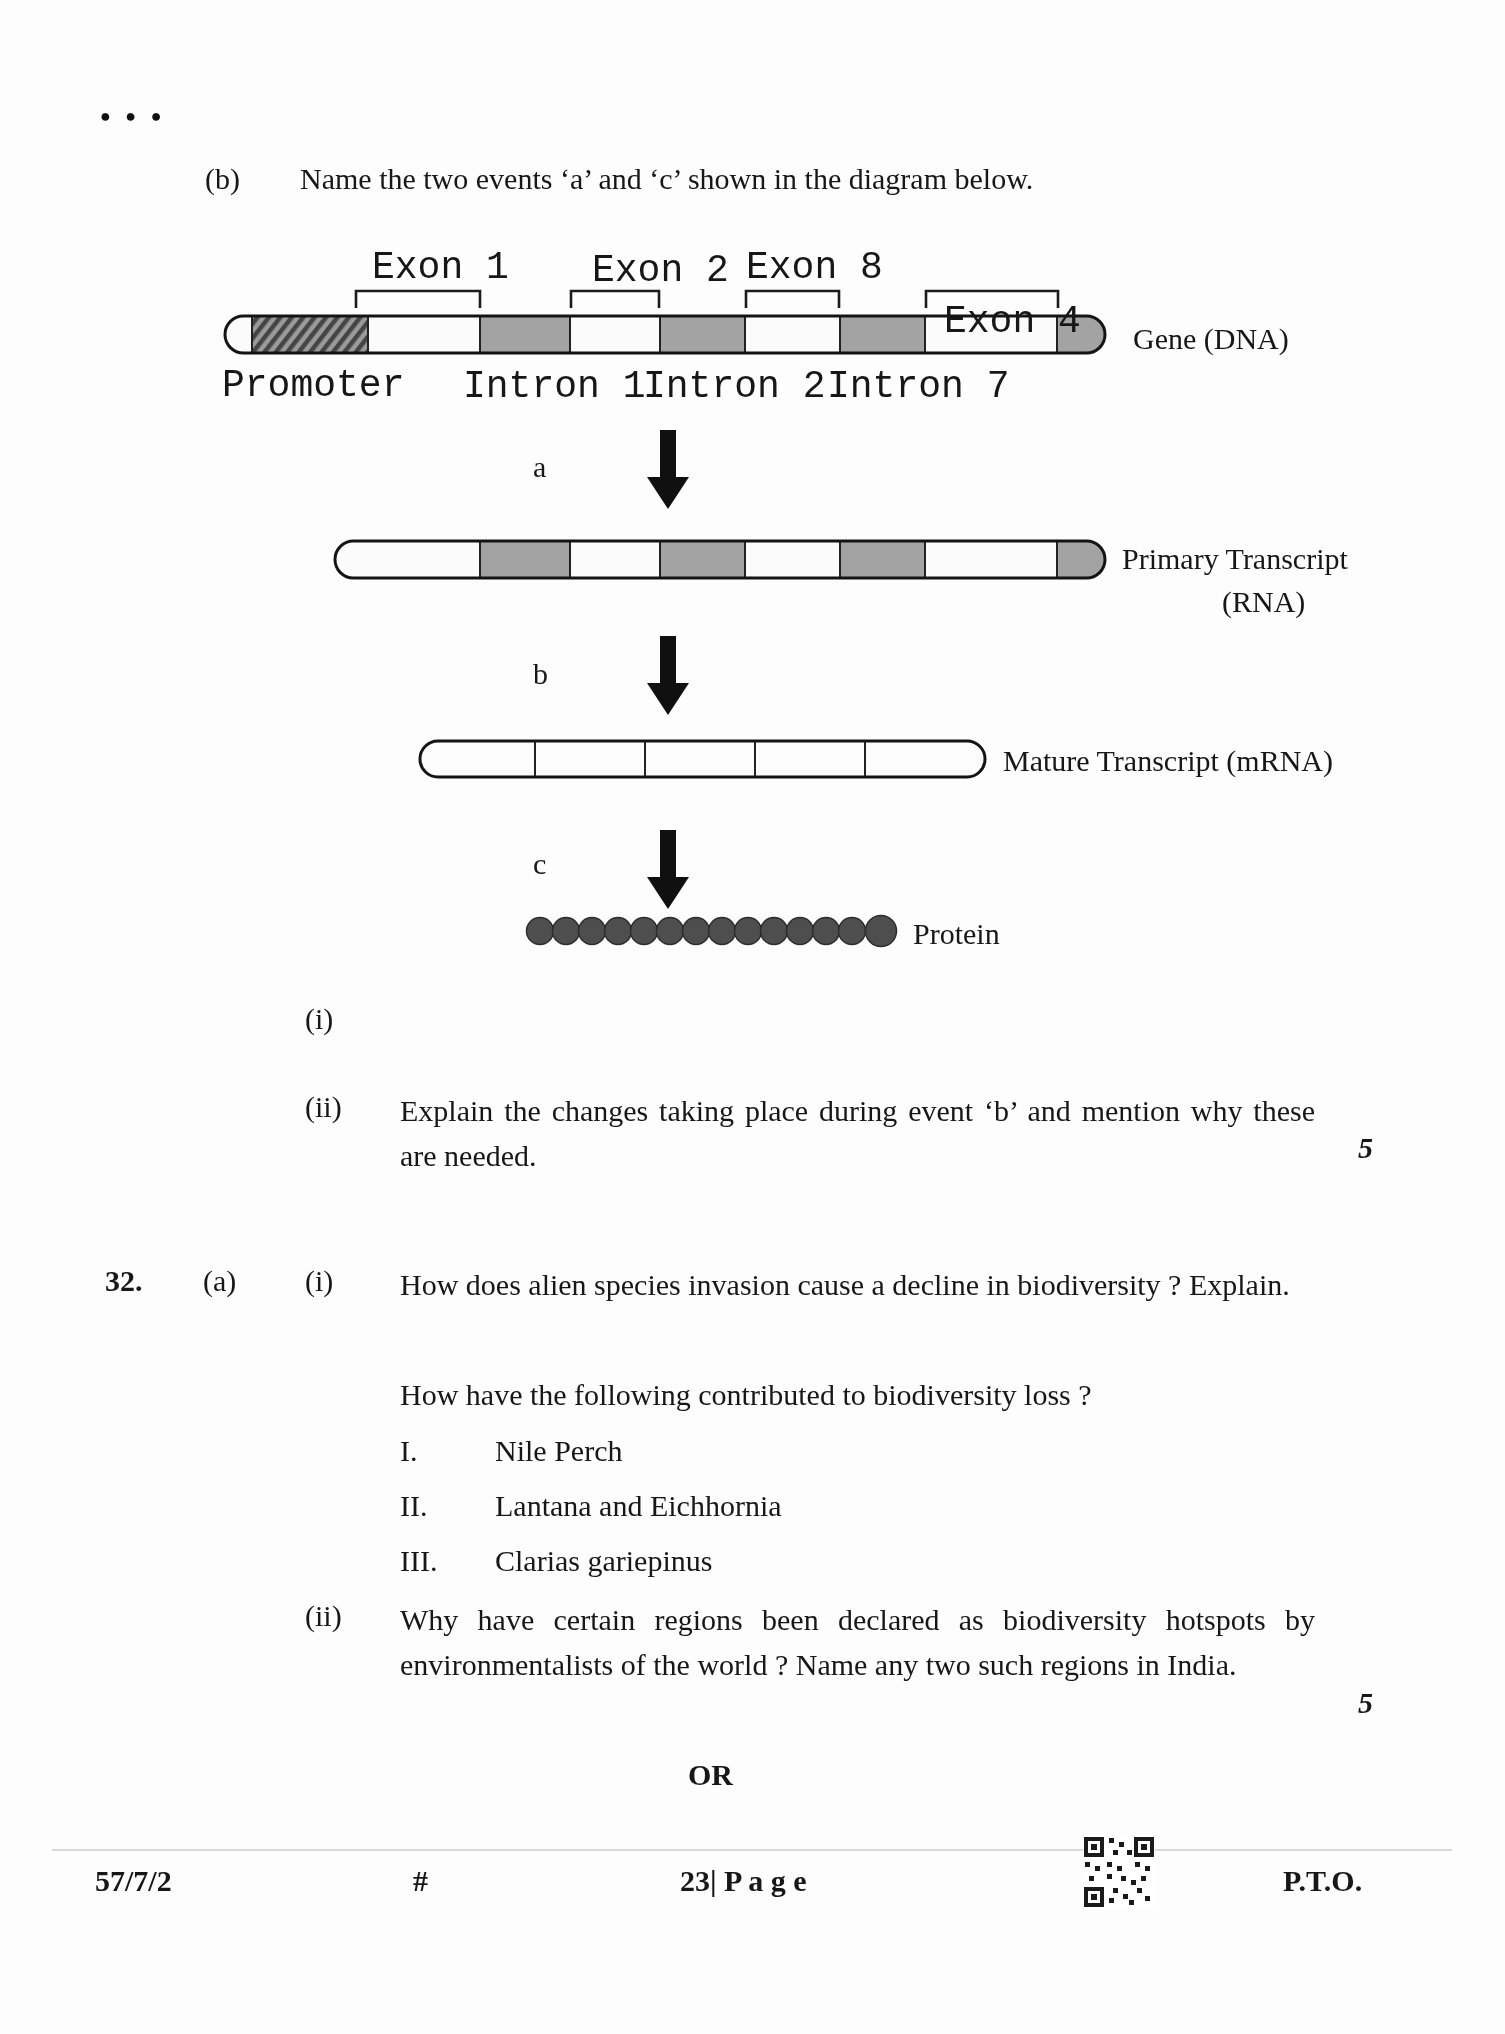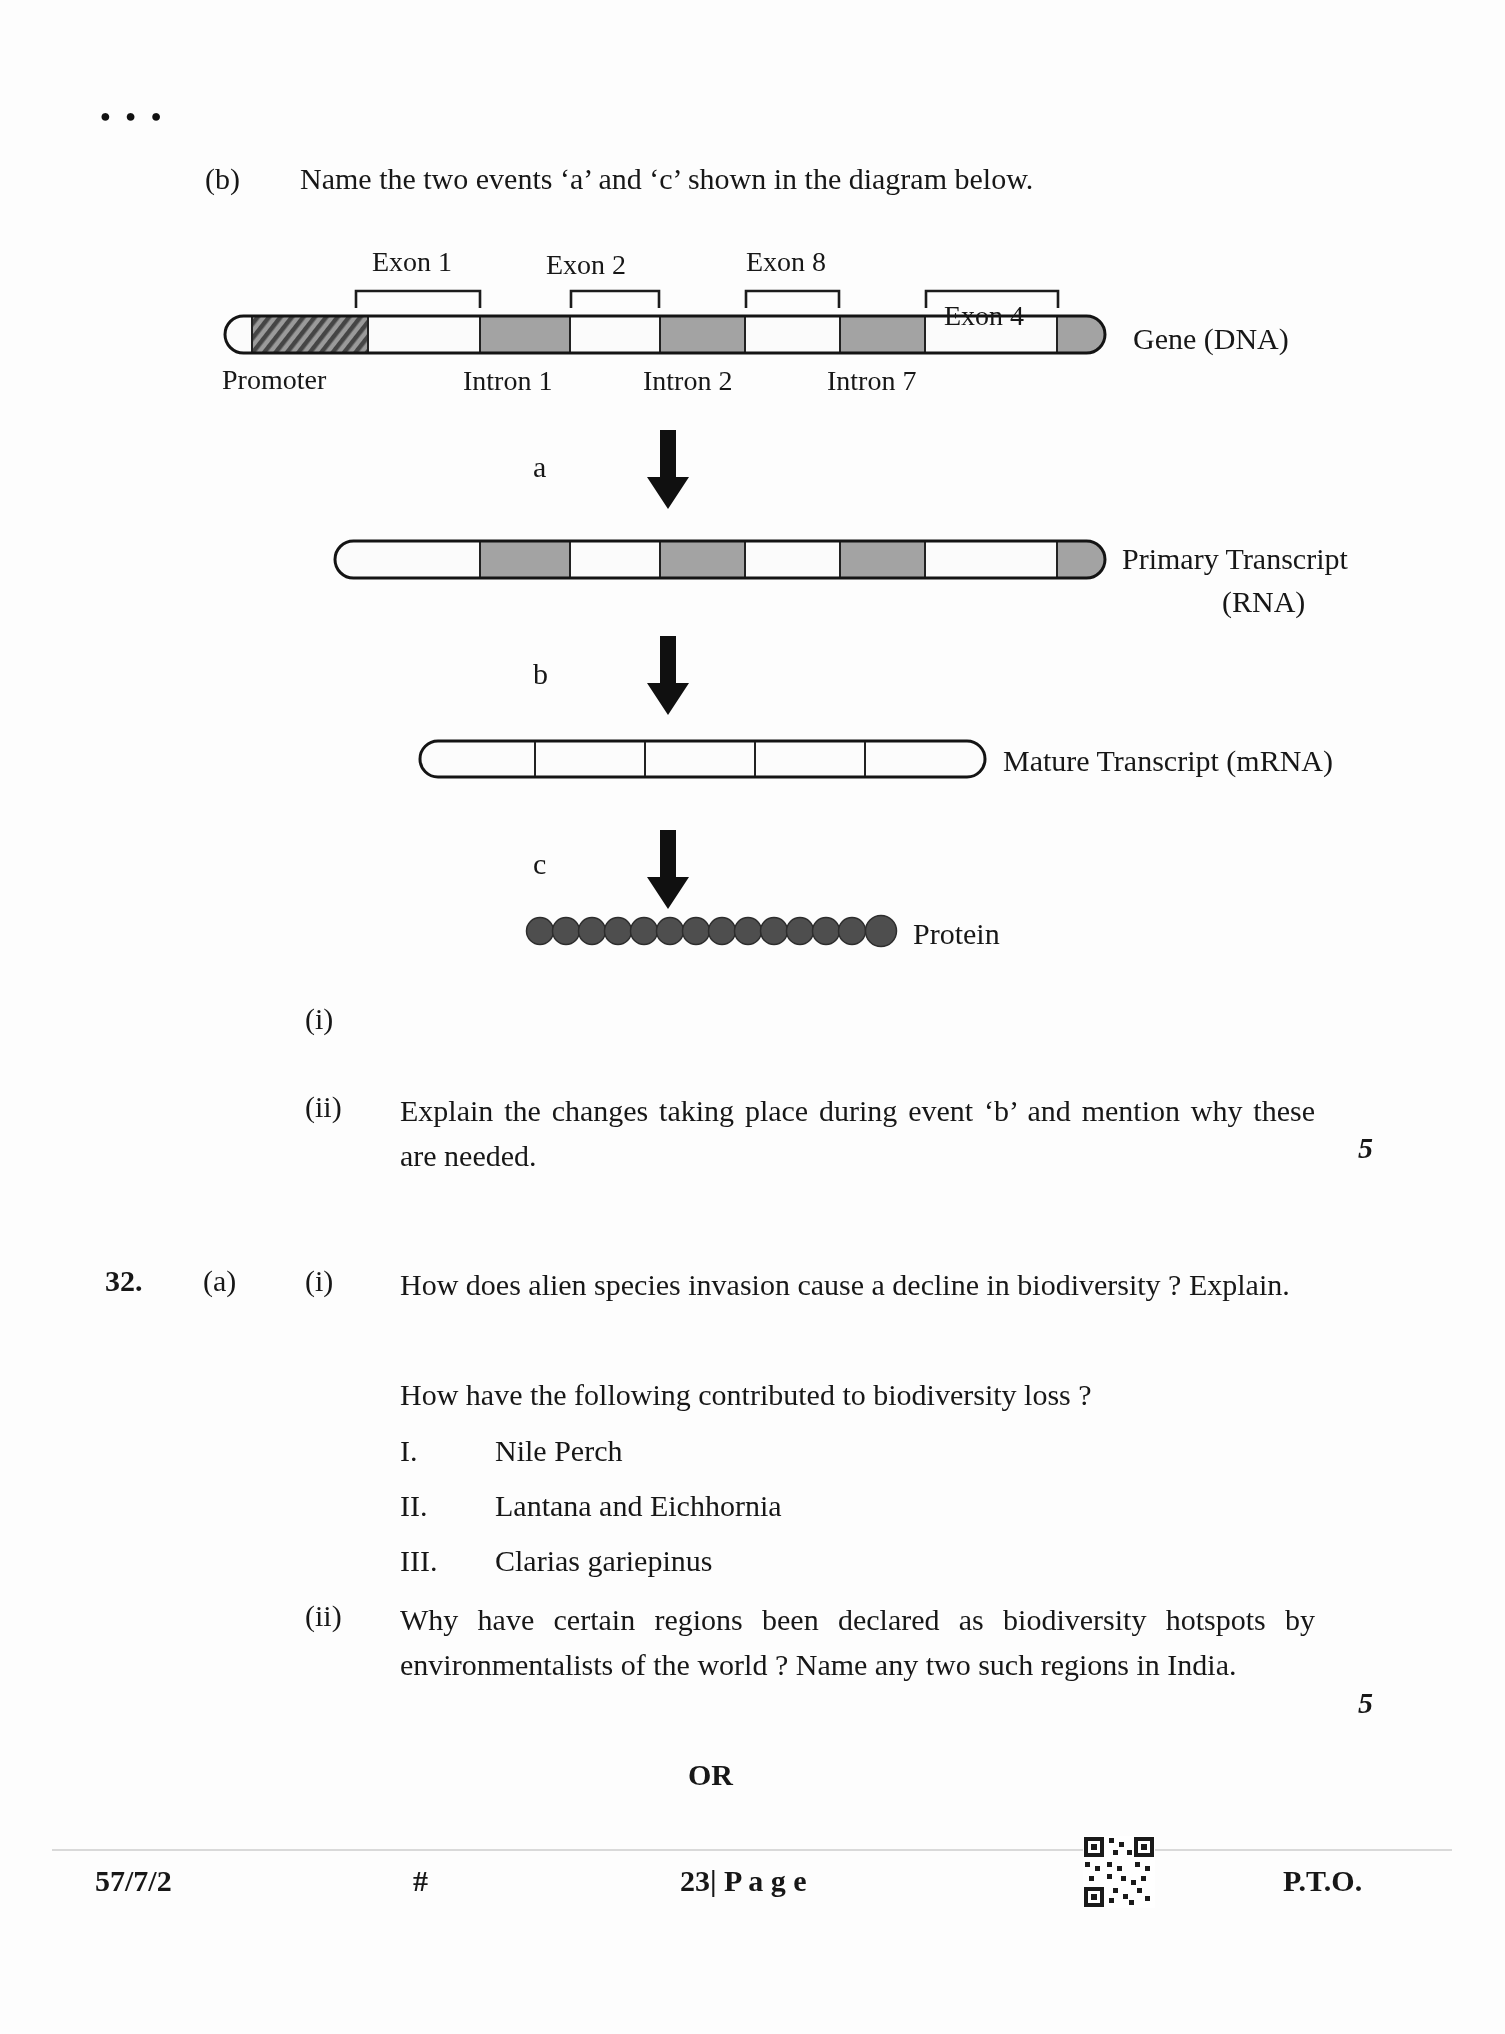--- a/index.html
+++ b/index.html
@@ -6,21 +6,21 @@
   html,body { background:#e9e9e9; }
   .page {
     position:relative; width:1505px; height:2034px;
     background:#fdfdfd; color:#171717;
     font-family:"Liberation Serif", serif;
     overflow:hidden;
   }
   .abs { position:absolute; }
   .t  { font-size:30px; line-height:1.24; white-space:nowrap; }
   .p  { font-size:30px; line-height:1.5; white-space:normal; text-align:justify; }
-  .dl { font-size:28px; line-height:1.2; white-space:nowrap; }
+  .dl { font-size:38px; line-height:1.2; white-space:nowrap;font-family:Liberation Mono, monospace; }
   .b  { font-weight:bold; }
   .i  { }
   .marks { font-size:30px; font-style:italic; font-weight:600; }
   .shapes { position:absolute; left:0; top:0; }
   .dots { font-size:18px; letter-spacing:5px; color:#111; }
 </style>
 </head>
 <body>
 
 <div class="page">
@@ -124,21 +124,21 @@
 
     <line x1="52" y1="1850" x2="1452" y2="1850" stroke="#d9d9d9" stroke-width="2"></line>
   </svg>
 
   <div class="abs dots" style="left:100px; top:106px;">● ● ●</div>
 
   <div class="abs t" style="left:205px; top:160px;">(b)</div>
   <div class="abs t" style="left:300px; top:160px;">Name the two events ‘a’ and ‘c’ shown in the diagram below.</div>
 
   <div class="abs dl" style="left:372px; top:245px;">Exon 1</div>
-  <div class="abs dl" style="left:546px; top:248px;text-align:center;">Exon 2</div>
+  <div class="abs dl" style="left:592px; top:248px;text-align:center;">Exon 2</div>
   <div class="abs dl" style="left:746px; top:245px;">Exon 8</div>
   <div class="abs dl" style="left:944px; top:258px;margin-top:41px;">Exon 4</div>
 
   <div class="abs t" style="left:1133px; top:320px;">Gene (DNA)</div>
 
   <div class="abs dl" style="left:222px; top:363px;">Promoter</div>
   <div class="abs dl" style="left:463px; top:364px;">Intron 1</div>
   <div class="abs dl" style="left:643px; top:364px;">Intron 2</div>
   <div class="abs dl" style="left:827px; top:364px;">Intron 7</div>
 

